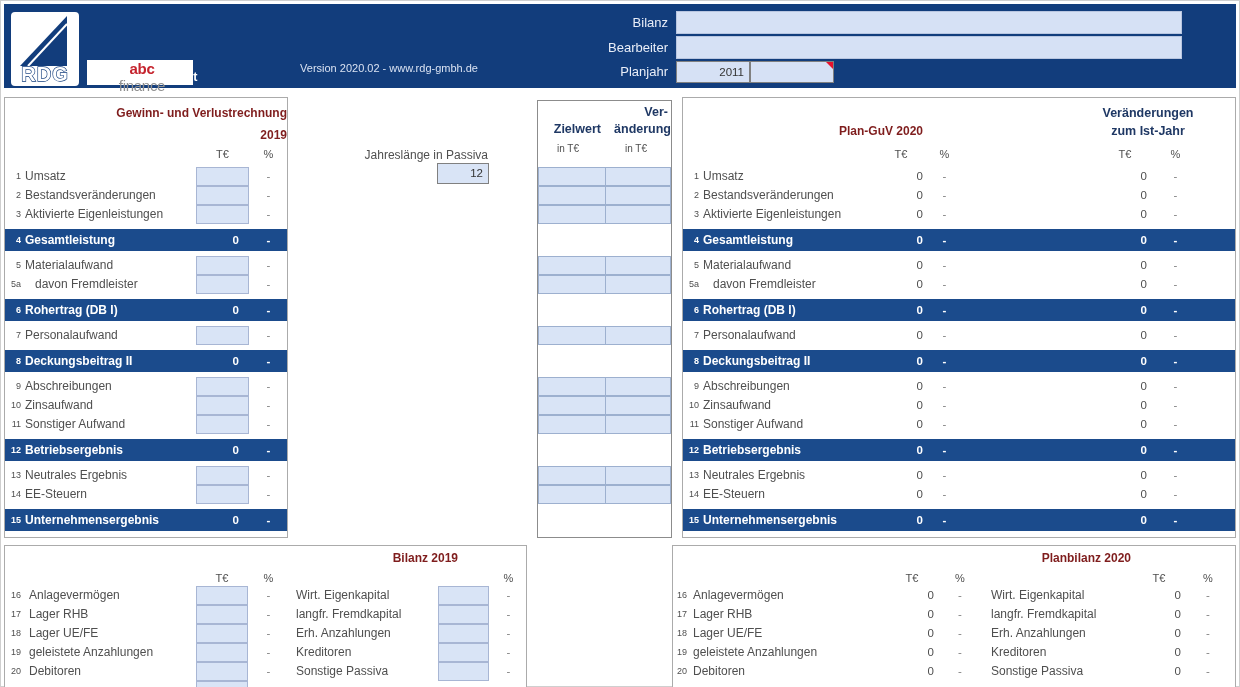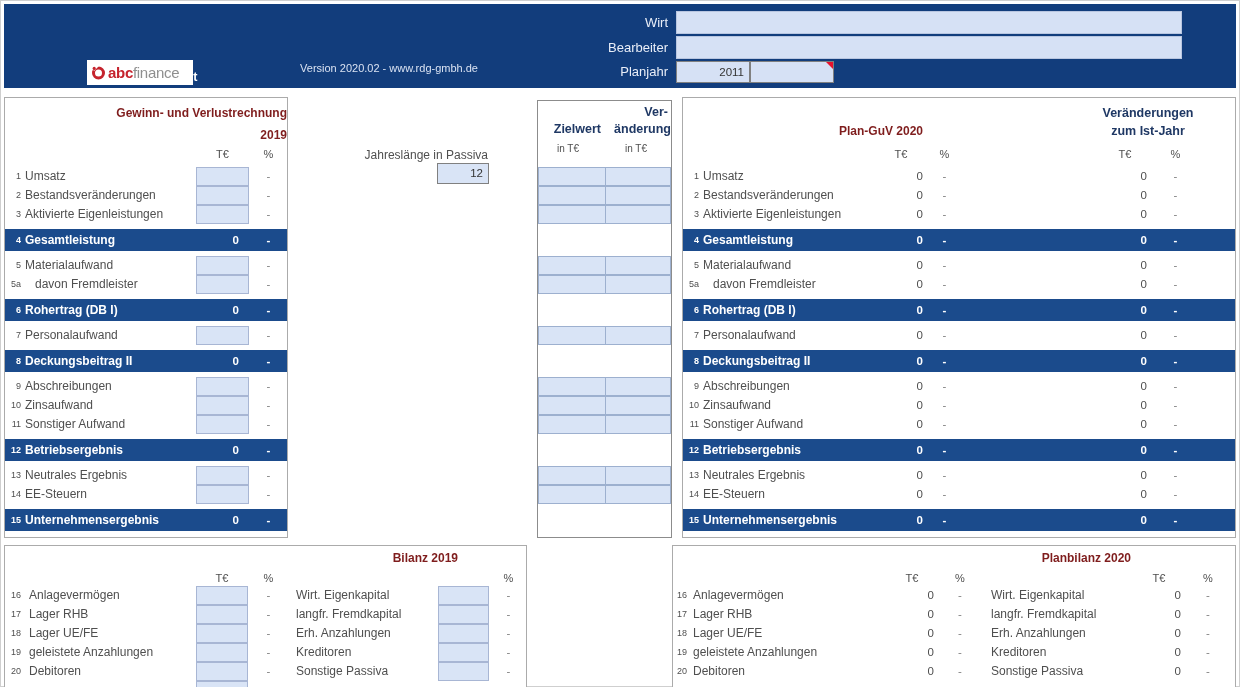--- a/index.html
+++ b/index.html
@@ -5,21 +5,21 @@
   html,body{margin:0;padding:0;background:#fff;}
   .page{position:relative;width:1240px;height:687px;overflow:hidden;background:#fff;
         box-shadow:inset 0 0 0 1px #cfcfcf;
         font-family:"Liberation Sans",sans-serif;color:#4f4f4f;}
   .abs{position:absolute;}
 
   
   .topbar{left:4px;top:4px;width:1232px;height:84px;background:#123d7c;}
   .rdglogo{left:7px;top:8px;width:68px;height:74px;}
   .koop{left:83px;top:34px;width:160px;font-size:12.5px;font-weight:bold;color:#fff;margin-top:32px;}
-  .abcbox{left:83px;top:56px;width:106px;height:25px;background:#fff;display:flex;align-items:center;padding-left:4px;box-sizing:border-box;}
+  .abcbox{left:83px;top:56px;width:106px;height:25px;background:#fff;display:flex;align-items:center;padding-left:4px;box-sizing:border-box;flex-direction:column;}
   .abcred{color:#c5232d;font-weight:bold;font-size:15px;letter-spacing:-0.3px;}
   .abcgray{color:#8f8f8f;font-size:15px;letter-spacing:-0.3px;}
   .version{left:230px;top:58px;width:310px;text-align:center;font-size:11px;color:#d9e2f2;}
   .flabel{width:124px;left:540px;text-align:right;color:#e9eef8;font-size:13px;}
   .ffield{left:672px;width:506px;height:23px;background:#d6e1f5;border:1px solid #b9c6e0;box-sizing:border-box;}
   .pjcell{top:57px;height:22px;background:#d6e1f5;border:1px solid #808080;box-sizing:border-box;
           font-size:11.5px;color:#333;line-height:20px;text-align:right;padding-right:5px;}
   .corner{position:absolute;right:0;top:0;width:0;height:0;border-top:7px solid #e8112d;border-left:7px solid transparent;}
 
   
@@ -72,33 +72,41 @@
   .pv2{left:464px;width:44px;} .pd2{left:522px;width:26px;}
 
   .delta{text-align:center;font-weight:bold;font-size:12.5px;color:#1f3864;}
 </style>
 </head>
 <body>
 
 <div class="page">
 
   <div class="abs topbar">
+    <div class="abs rdglogo">
+      <svg width="68" height="74" viewBox="0 0 68 74">
+        <rect x="0" y="0" width="68" height="74" rx="4" fill="#ffffff"></rect>
+        <polygon points="9,54 56,4 56,54" fill="#123d7c"></polygon>
+        <line x1="17" y1="54" x2="56" y2="12" stroke="#ffffff" stroke-width="2"></line>
+        <text x="34" y="69" text-anchor="middle" font-family="Liberation Sans, sans-serif" font-size="20" font-weight="bold" fill="#ffffff" stroke="#123d7c" stroke-width="1.3" paint-order="stroke" letter-spacing="1">RDG</text>
+      </svg>
+    </div>
     <div class="abs koop">in Kooperation mit</div>
     <div class="abs abcbox">
       <svg width="15" height="15" viewBox="0 0 15 15" style="margin-right:2px;">
         <circle cx="7.5" cy="8" r="5" fill="none" stroke="#c5232d" stroke-width="3"></circle>
         <polygon points="0,0 9,0 3,6" fill="#ffffff"></polygon>
         <circle cx="3.2" cy="3.4" r="1.6" fill="#c5232d"></circle>
       </svg>
       <span class="abcred">abc</span>
         <span class="abcgray">finance</span>
     </div>
     <div class="abs version">Version 2020.02 - www.rdg-gmbh.de</div>
 
-    <div class="abs flabel" style="top:7px;line-height:23px;">Wirt</div>
+    <div class="abs flabel" style="top:7px;line-height:23px;">Bilanz</div>
     <div class="abs flabel" style="top:32px;line-height:23px;">Bearbeiter</div>
     <div class="abs flabel" style="top:57px;line-height:22px;">Planjahr</div>
 
     <div class="abs ffield" style="top:7px;"></div>
     <div class="abs ffield" style="top:32px;"></div>
     <div class="abs pjcell" style="left:672px;width:74px;">2011</div>
     <div class="abs pjcell" style="left:746px;width:84px;">
       <span></span>
       <div class="corner"></div>
     </div>

